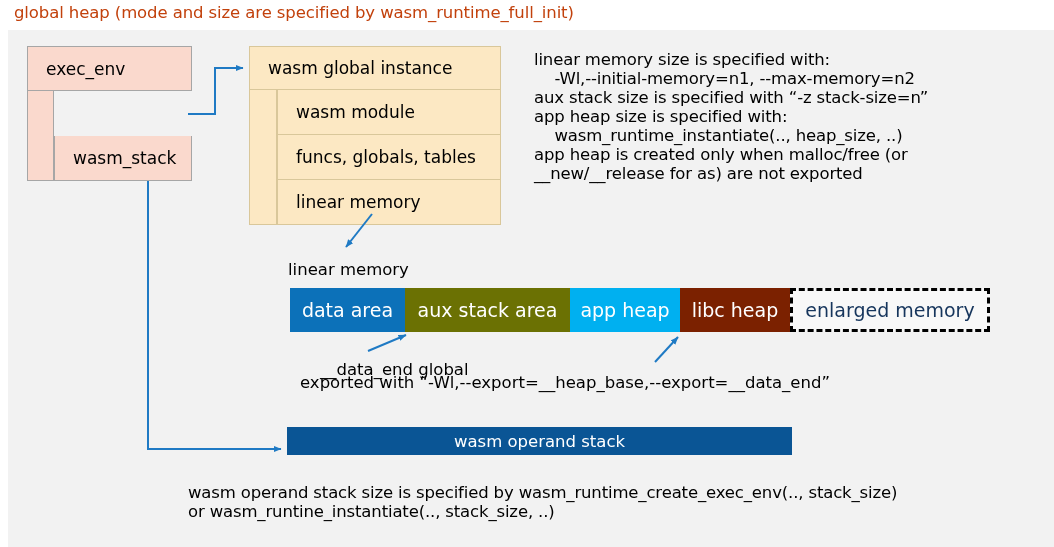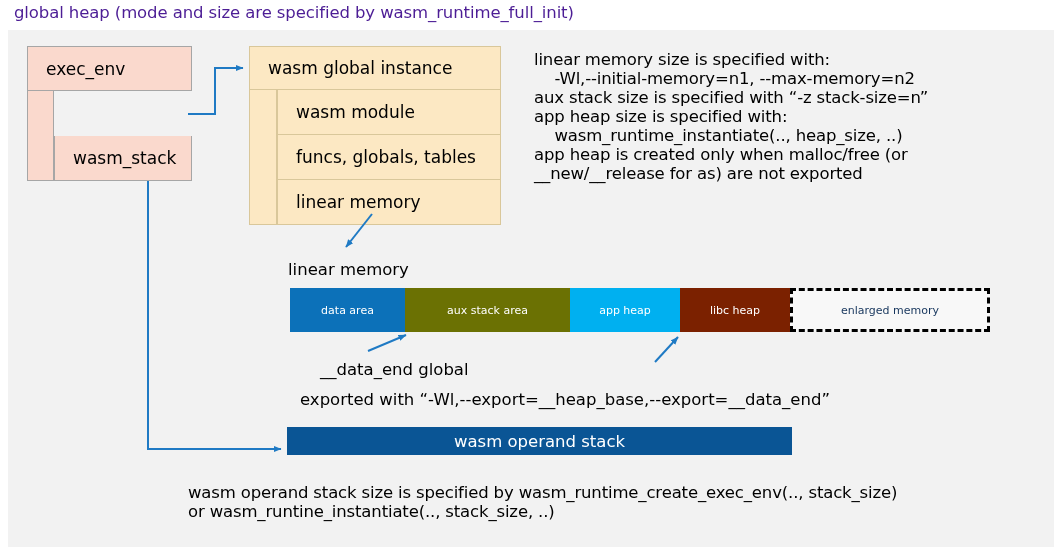--- a/index.html
+++ b/index.html
@@ -21,21 +21,21 @@
     top: 30px;
     width: 1046px;
     height: 517px;
     background: #f2f2f2;
   }
   .title {
     position: absolute;
     left: 14px;
     top: 3px;
     font-size: 16.5px;
-    color: #4c1d95;
+    color: #c2410c;
     white-space: nowrap;
     letter-spacing: -0.1px;
   }
 
   
   .box {
     position: absolute;
     box-sizing: border-box;
     display: flex;
     align-items: center;
@@ -87,21 +87,21 @@
     white-space: nowrap;
   }
   .seg {
     position: absolute;
     top: 288px;
     height: 44px;
     box-sizing: border-box;
     display: flex;
     align-items: center;
     justify-content: center;
-    font-size: 11px;
+    font-size: 19px;
     color: #ffffff;
     white-space: nowrap;
   }
   .seg.dashed {
     background: #f8f8f8;
     border: 3px dashed #000000;
     color: #16355c;
   }
 
   
@@ -182,21 +182,21 @@
     <span>app heap</span>
   </div>
   <div class="seg" style="left:680px; width:110px; background:#7b2100;">
     <span>libc heap</span>
   </div>
   <div class="seg dashed" style="left:790px; width:200px;">
     <span>enlarged memory</span>
   </div>
 
   <div class="memlabel" style="left:320px; top:360px;">__data_end global</div>
-  <div class="memlabel" style="left:300px; top:390px;">exported with “-Wl,--export=__heap_base,--export=__data_end”</div>
+  <div class="memlabel" style="left:300px; top:373px;">exported with “-Wl,--export=__heap_base,--export=__data_end”</div>
 
   <div class="opstack">
     <span>wasm operand stack</span>
   </div>
   <div class="textblock" style="left:188px; top:483px;">wasm operand stack size is specified by wasm_runtime_create_exec_env(.., stack_size)
 or wasm_runtine_instantiate(.., stack_size, ..)</div>
 
   <svg class="links" viewBox="0 0 1054 547">
     <defs>
       <marker id="arrowBlue" markerWidth="9" markerHeight="9" refX="7.5" refY="3.6" orient="auto" markerUnits="userSpaceOnUse">

